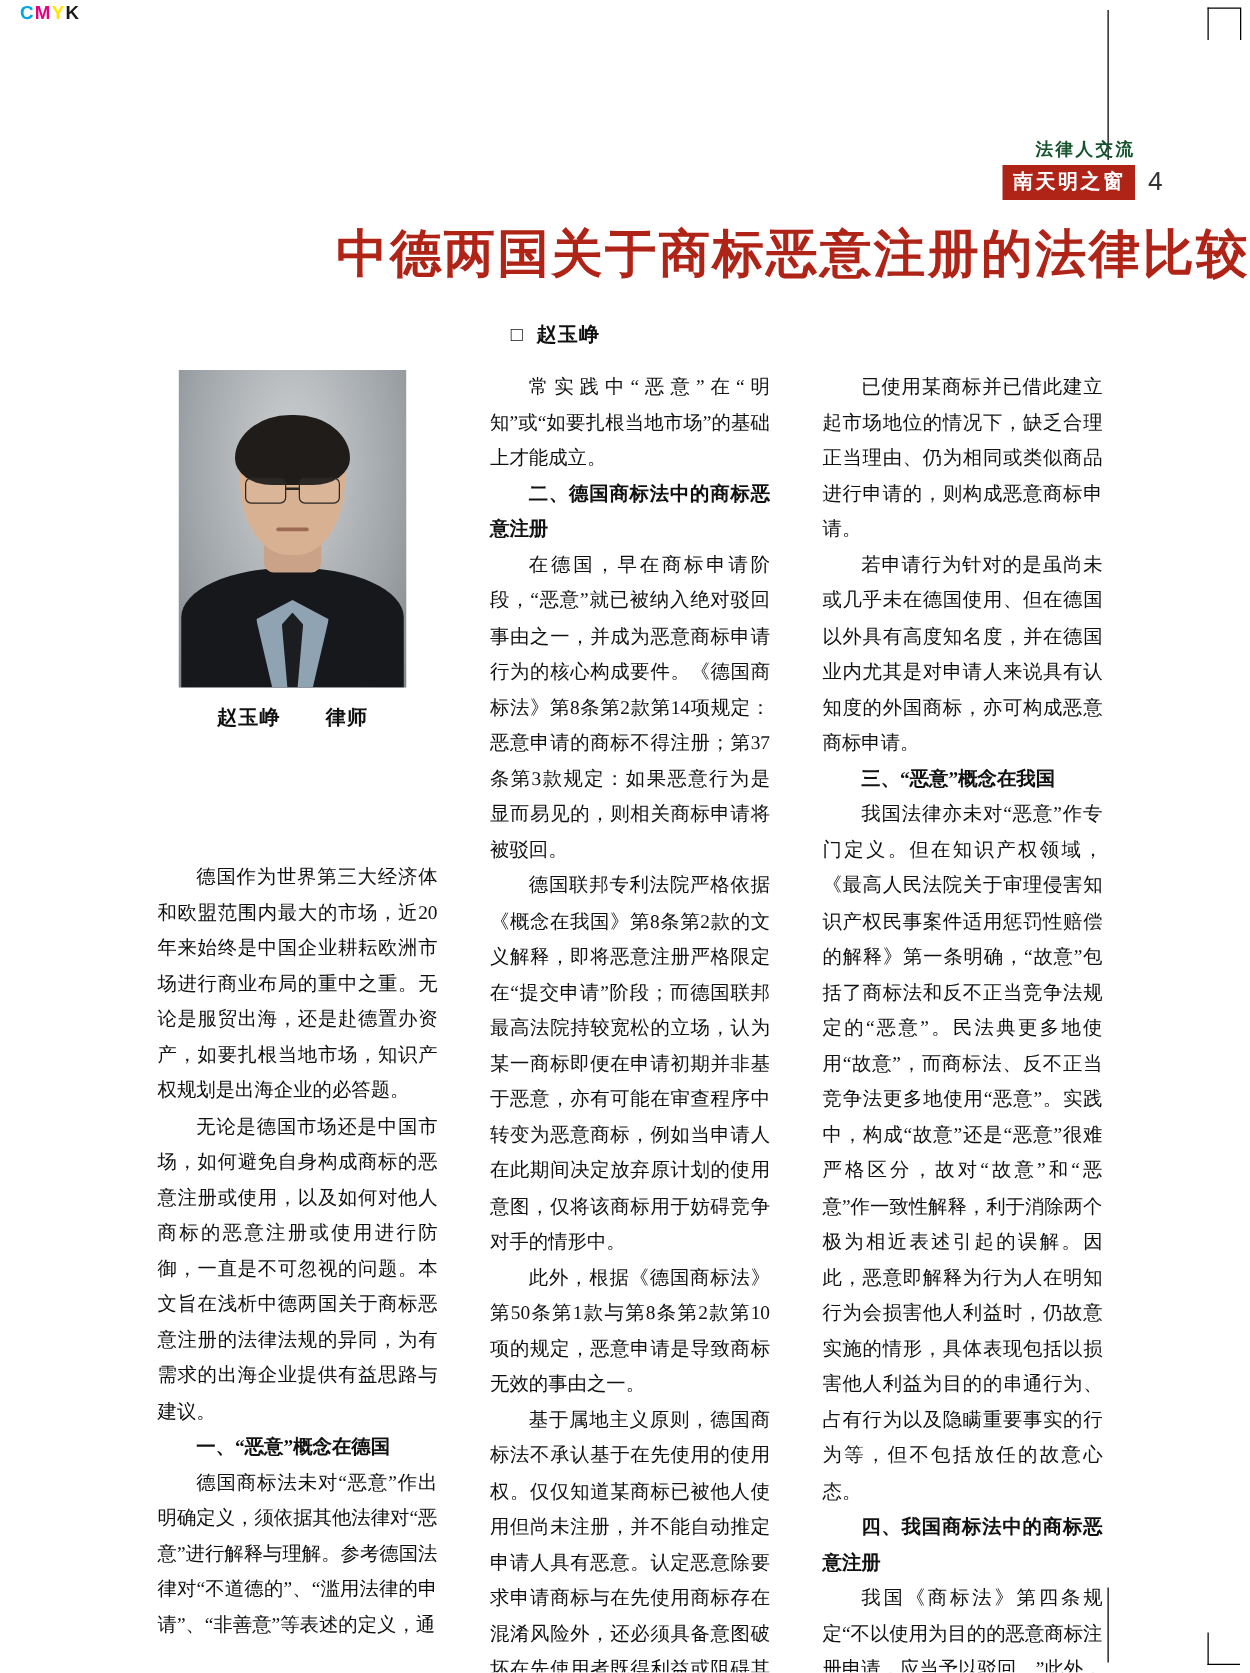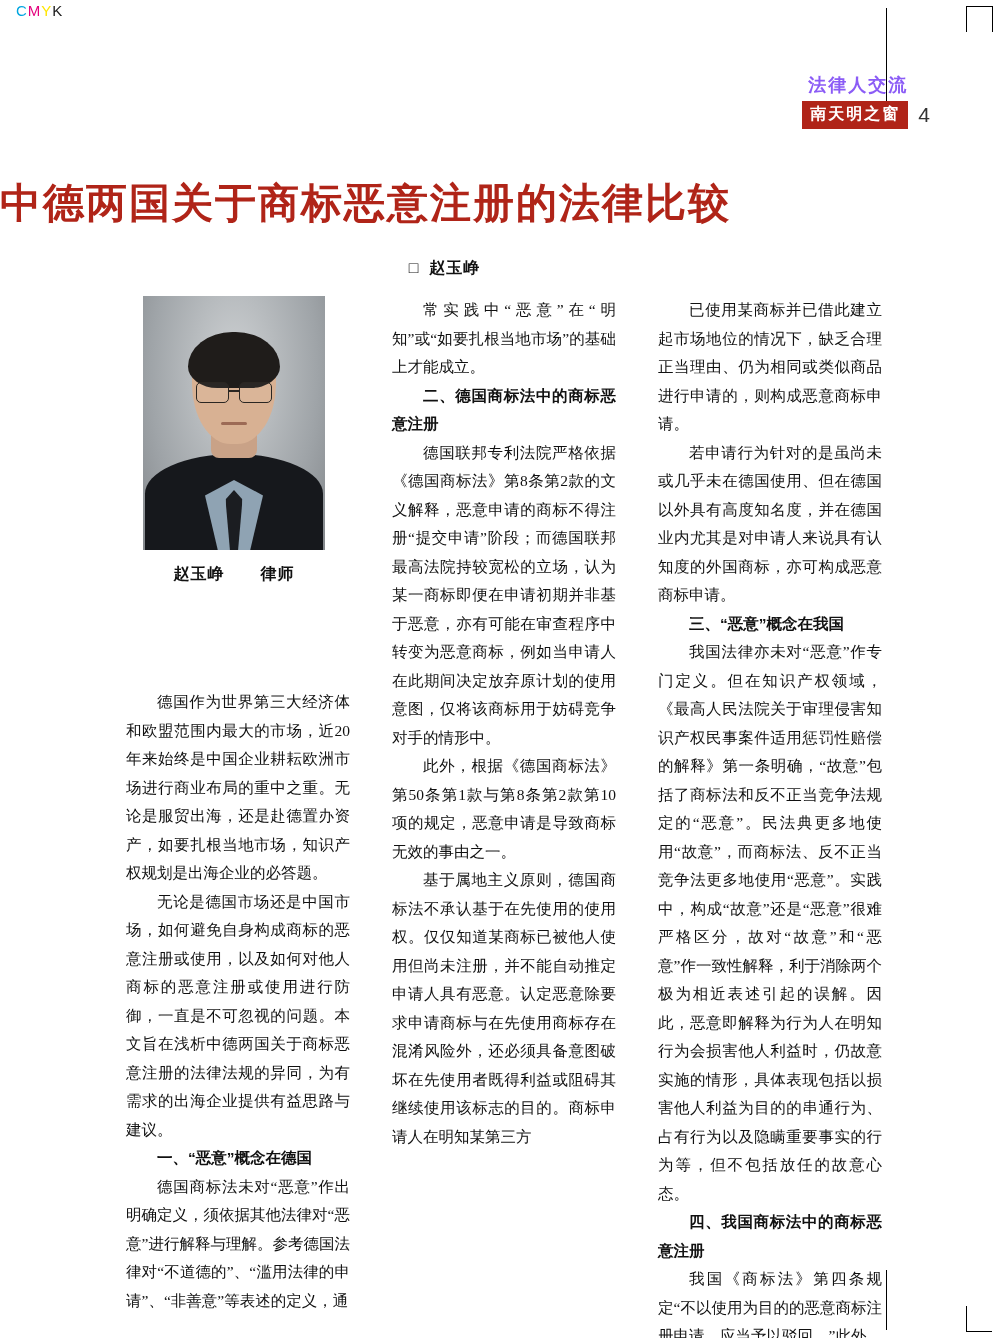--- a/index.html
+++ b/index.html
@@ -18,21 +18,21 @@
     overflow: hidden;
   }
 
   
   .cmyk {
     position: absolute;
     top: 2px;
     left: 16px;
     font-family: "Liberation Sans", sans-serif;
     font-size: 15px;
-    font-weight: normal;
+    font-weight: bold;
     letter-spacing: 1px;
   }
   .cmyk span { display: inline-block; }
   .c-c { color: #00a6e0; }
   .c-m { color: #e5007d; }
   .c-y { color: #ffe600; }
   .c-k { color: #1a1a1a; }
 
   .crop {
     position: absolute;
@@ -59,25 +59,26 @@
     text-align: right;
   }
   .header-row {
     display: flex;
     align-items: flex-end;
     justify-content: flex-end;
   }
   .header-col { text-align: right; }
   .header-title {
     font-family: "Liberation Sans", sans-serif;
-    font-size: 18px;
-    font-weight: bold;
-    color: #8b5cf6;
+    font-size: 14px;
+    font-weight: bold;
+    color: #14532d;
     letter-spacing: 2px;
     line-height: 1.3;
+    margin-top: 36px;
   }
   .header-sub {
     display: inline-block;
     margin-top: 4px;
     background: #b02418;
     color: #ffffff;
     font-family: "Liberation Sans", sans-serif;
     font-size: 16px;
     font-weight: bold;
     letter-spacing: 2px;
@@ -90,21 +91,21 @@
     margin-left: 10px;
     padding-bottom: 2px;
   }
 
   
   .article-title {
     position: absolute;
     top: 176px;
     left: 0;
     width: 1000px;
-    text-align: left;
+    text-align: right;
     font-family: Liberation Sans, sans-serif;
     font-size: 41px;
     font-weight: bold;
     color: #b02418;
     letter-spacing: 2px;
   }
   .byline {
     position: absolute;
     top: 258px;
     left: 0;
@@ -265,21 +266,21 @@
   }
   .col1 { left: 0; }
   .col2 { left: 266px; }
   .col3 { left: 532px; }
 
   .col p {
     margin: 0;
     text-indent: 2em;
   }
   .col p.sub {
-    font-family: Liberation Sans, sans-serif;
+    font-family: Liberation Serif, serif;
     font-weight: bold;
     text-indent: 2em;
   }
   .col1-spacer { height: 392px; }
 </style>
 </head>
 <body>
 
 <div class="page" data-interactable="false">
 
@@ -336,21 +337,22 @@
       <div class="col1-spacer" data-interactable="false"></div>
       <p data-interactable="false">德国作为世界第三大经济体和欧盟范围内最大的市场，近20年来始终是中国企业耕耘欧洲市场进行商业布局的重中之重。无论是服贸出海，还是赴德置办资产，如要扎根当地市场，知识产权规划是出海企业的必答题。</p>
       <p data-interactable="false">无论是德国市场还是中国市场，如何避免自身构成商标的恶意注册或使用，以及如何对他人商标的恶意注册或使用进行防御，一直是不可忽视的问题。本文旨在浅析中德两国关于商标恶意注册的法律法规的异同，为有需求的出海企业提供有益思路与建议。</p>
       <p class="sub" data-interactable="false">一、“恶意”概念在德国</p>
       <p data-interactable="false">德国商标法未对“恶意”作出明确定义，须依据其他法律对“恶意”进行解释与理解。参考德国法律对“不道德的”、“滥用法律的申请”、“非善意”等表述的定义，通</p>
     </div>
 
     <div class="col col2" data-interactable="false">
       <p data-interactable="false">常实践中“恶意”在“明知”或“如要扎根当地市场”的基础上才能成立。</p>
       <p class="sub" data-interactable="false">二、德国商标法中的商标恶意注册</p>
-      <p data-interactable="false">德国联邦专利法院严格依据《德国商标法》第8条第2款的文义解释，恶意申请的商标不得注册“提交申请”阶段；而德国联邦最高法院持较宽松的立场，认为某一商标即便在申请初期并非基于恶意，亦有可能在审查程序中转变为恶意商标，例如当申请人在此期间决定放弃原计划的使用意图，仅将该商标用于妨碍竞争对手的情形中。</p>
+      <p data-interactable="false">在德国，早在商标申请阶段，“恶意”就已被纳入绝对驳回事由之一，并成为恶意商标申请行为的核心构成要件。《德国商标法》第8条第2款第14项规定：恶意申请的商标不得注册；第37条第3款规定：如果恶意行为是显而易见的，则相关商标申请将被驳回。</p>
+      <p data-interactable="false">德国联邦专利法院严格依据《概念在我国》第8条第2款的文义解释，即将恶意注册严格限定在“提交申请”阶段；而德国联邦最高法院持较宽松的立场，认为某一商标即便在申请初期并非基于恶意，亦有可能在审查程序中转变为恶意商标，例如当申请人在此期间决定放弃原计划的使用意图，仅将该商标用于妨碍竞争对手的情形中。</p>
       <p data-interactable="false">此外，根据《德国商标法》第50条第1款与第8条第2款第10项的规定，恶意申请是导致商标无效的事由之一。</p>
       <p data-interactable="false">基于属地主义原则，德国商标法不承认基于在先使用的使用权。仅仅知道某商标已被他人使用但尚未注册，并不能自动推定申请人具有恶意。认定恶意除要求申请商标与在先使用商标存在混淆风险外，还必须具备意图破坏在先使用者既得利益或阻碍其继续使用该标志的目的。商标申请人在明知某第三方</p>
     </div>
 
     <div class="col col3" data-interactable="false">
       <p data-interactable="false">已使用某商标并已借此建立起市场地位的情况下，缺乏合理正当理由、仍为相同或类似商品进行申请的，则构成恶意商标申请。</p>
       <p data-interactable="false">若申请行为针对的是虽尚未或几乎未在德国使用、但在德国以外具有高度知名度，并在德国业内尤其是对申请人来说具有认知度的外国商标，亦可构成恶意商标申请。</p>
       <p class="sub" data-interactable="false">三、“恶意”概念在我国</p>
       <p data-interactable="false">我国法律亦未对“恶意”作专门定义。但在知识产权领域，《最高人民法院关于审理侵害知识产权民事案件适用惩罚性赔偿的解释》第一条明确，“故意”包括了商标法和反不正当竞争法规定的“恶意”。民法典更多地使用“故意”，而商标法、反不正当竞争法更多地使用“恶意”。实践中，构成“故意”还是“恶意”很难严格区分，故对“故意”和“恶意”作一致性解释，利于消除两个极为相近表述引起的误解。因此，恶意即解释为行为人在明知行为会损害他人利益时，仍故意实施的情形，具体表现包括以损害他人利益为目的的串通行为、占有行为以及隐瞒重要事实的行为等，但不包括放任的故意心态。</p>
       <p class="sub" data-interactable="false">四、我国商标法中的商标恶意注册</p>

